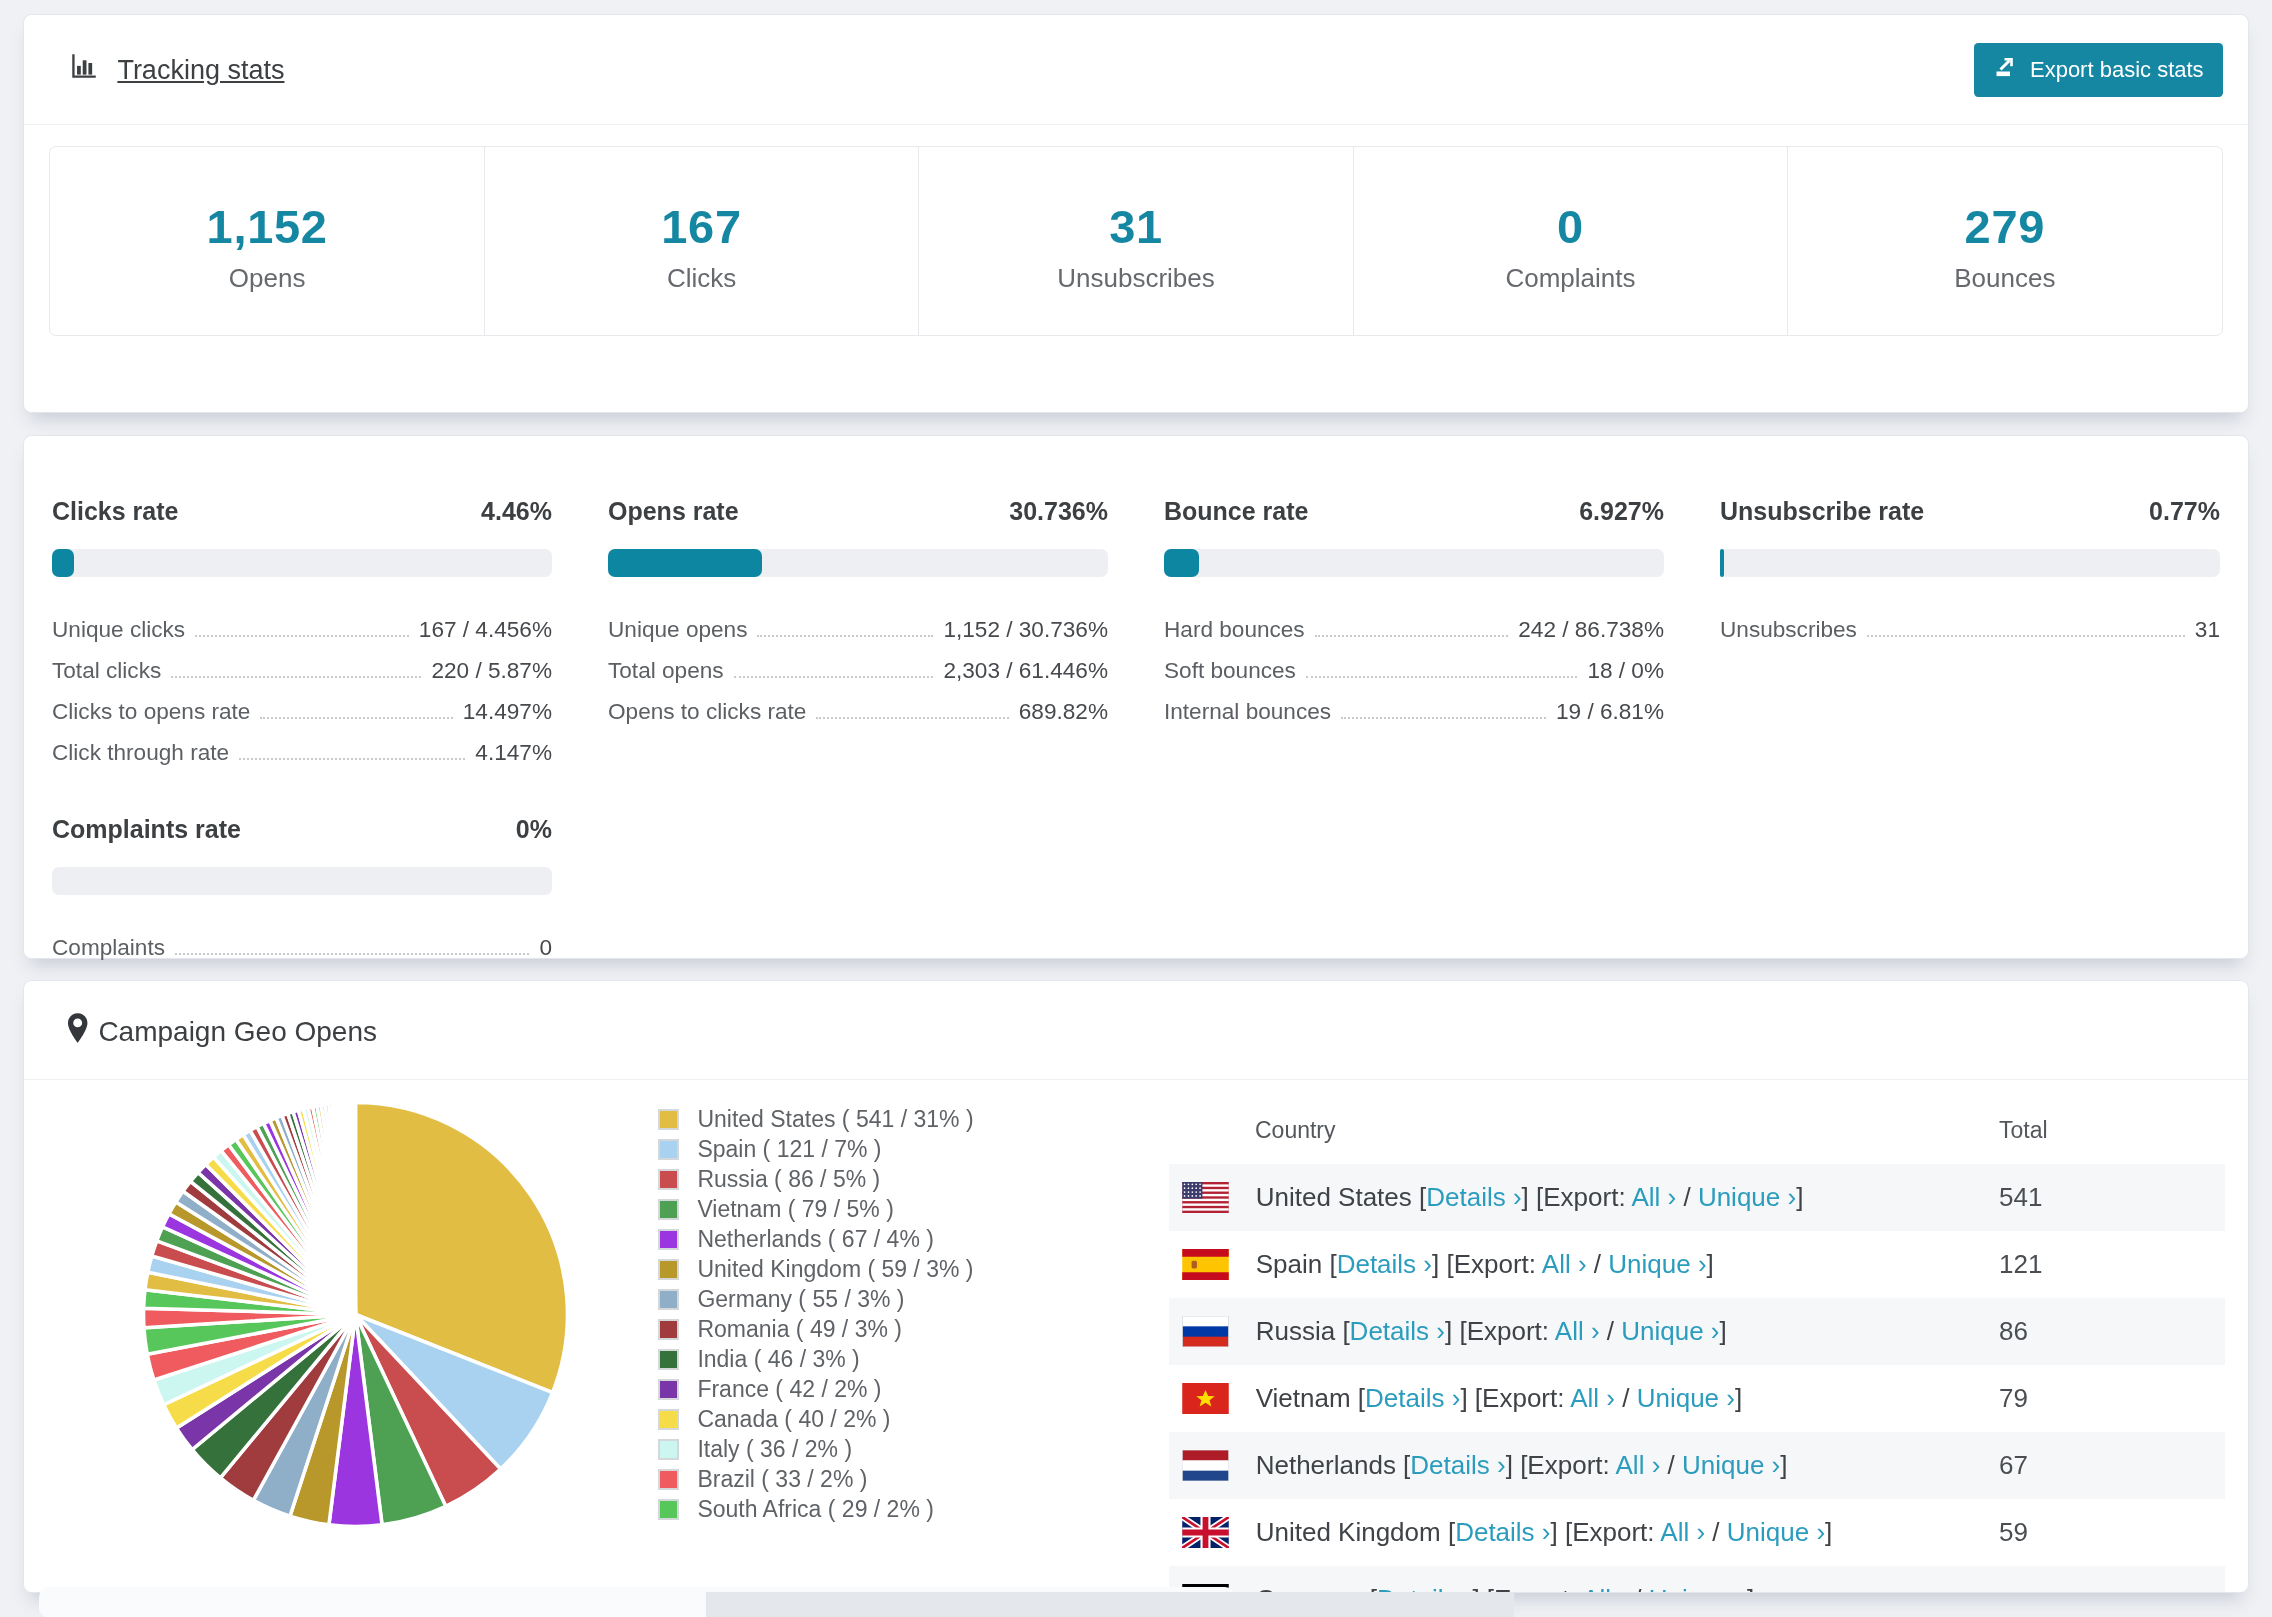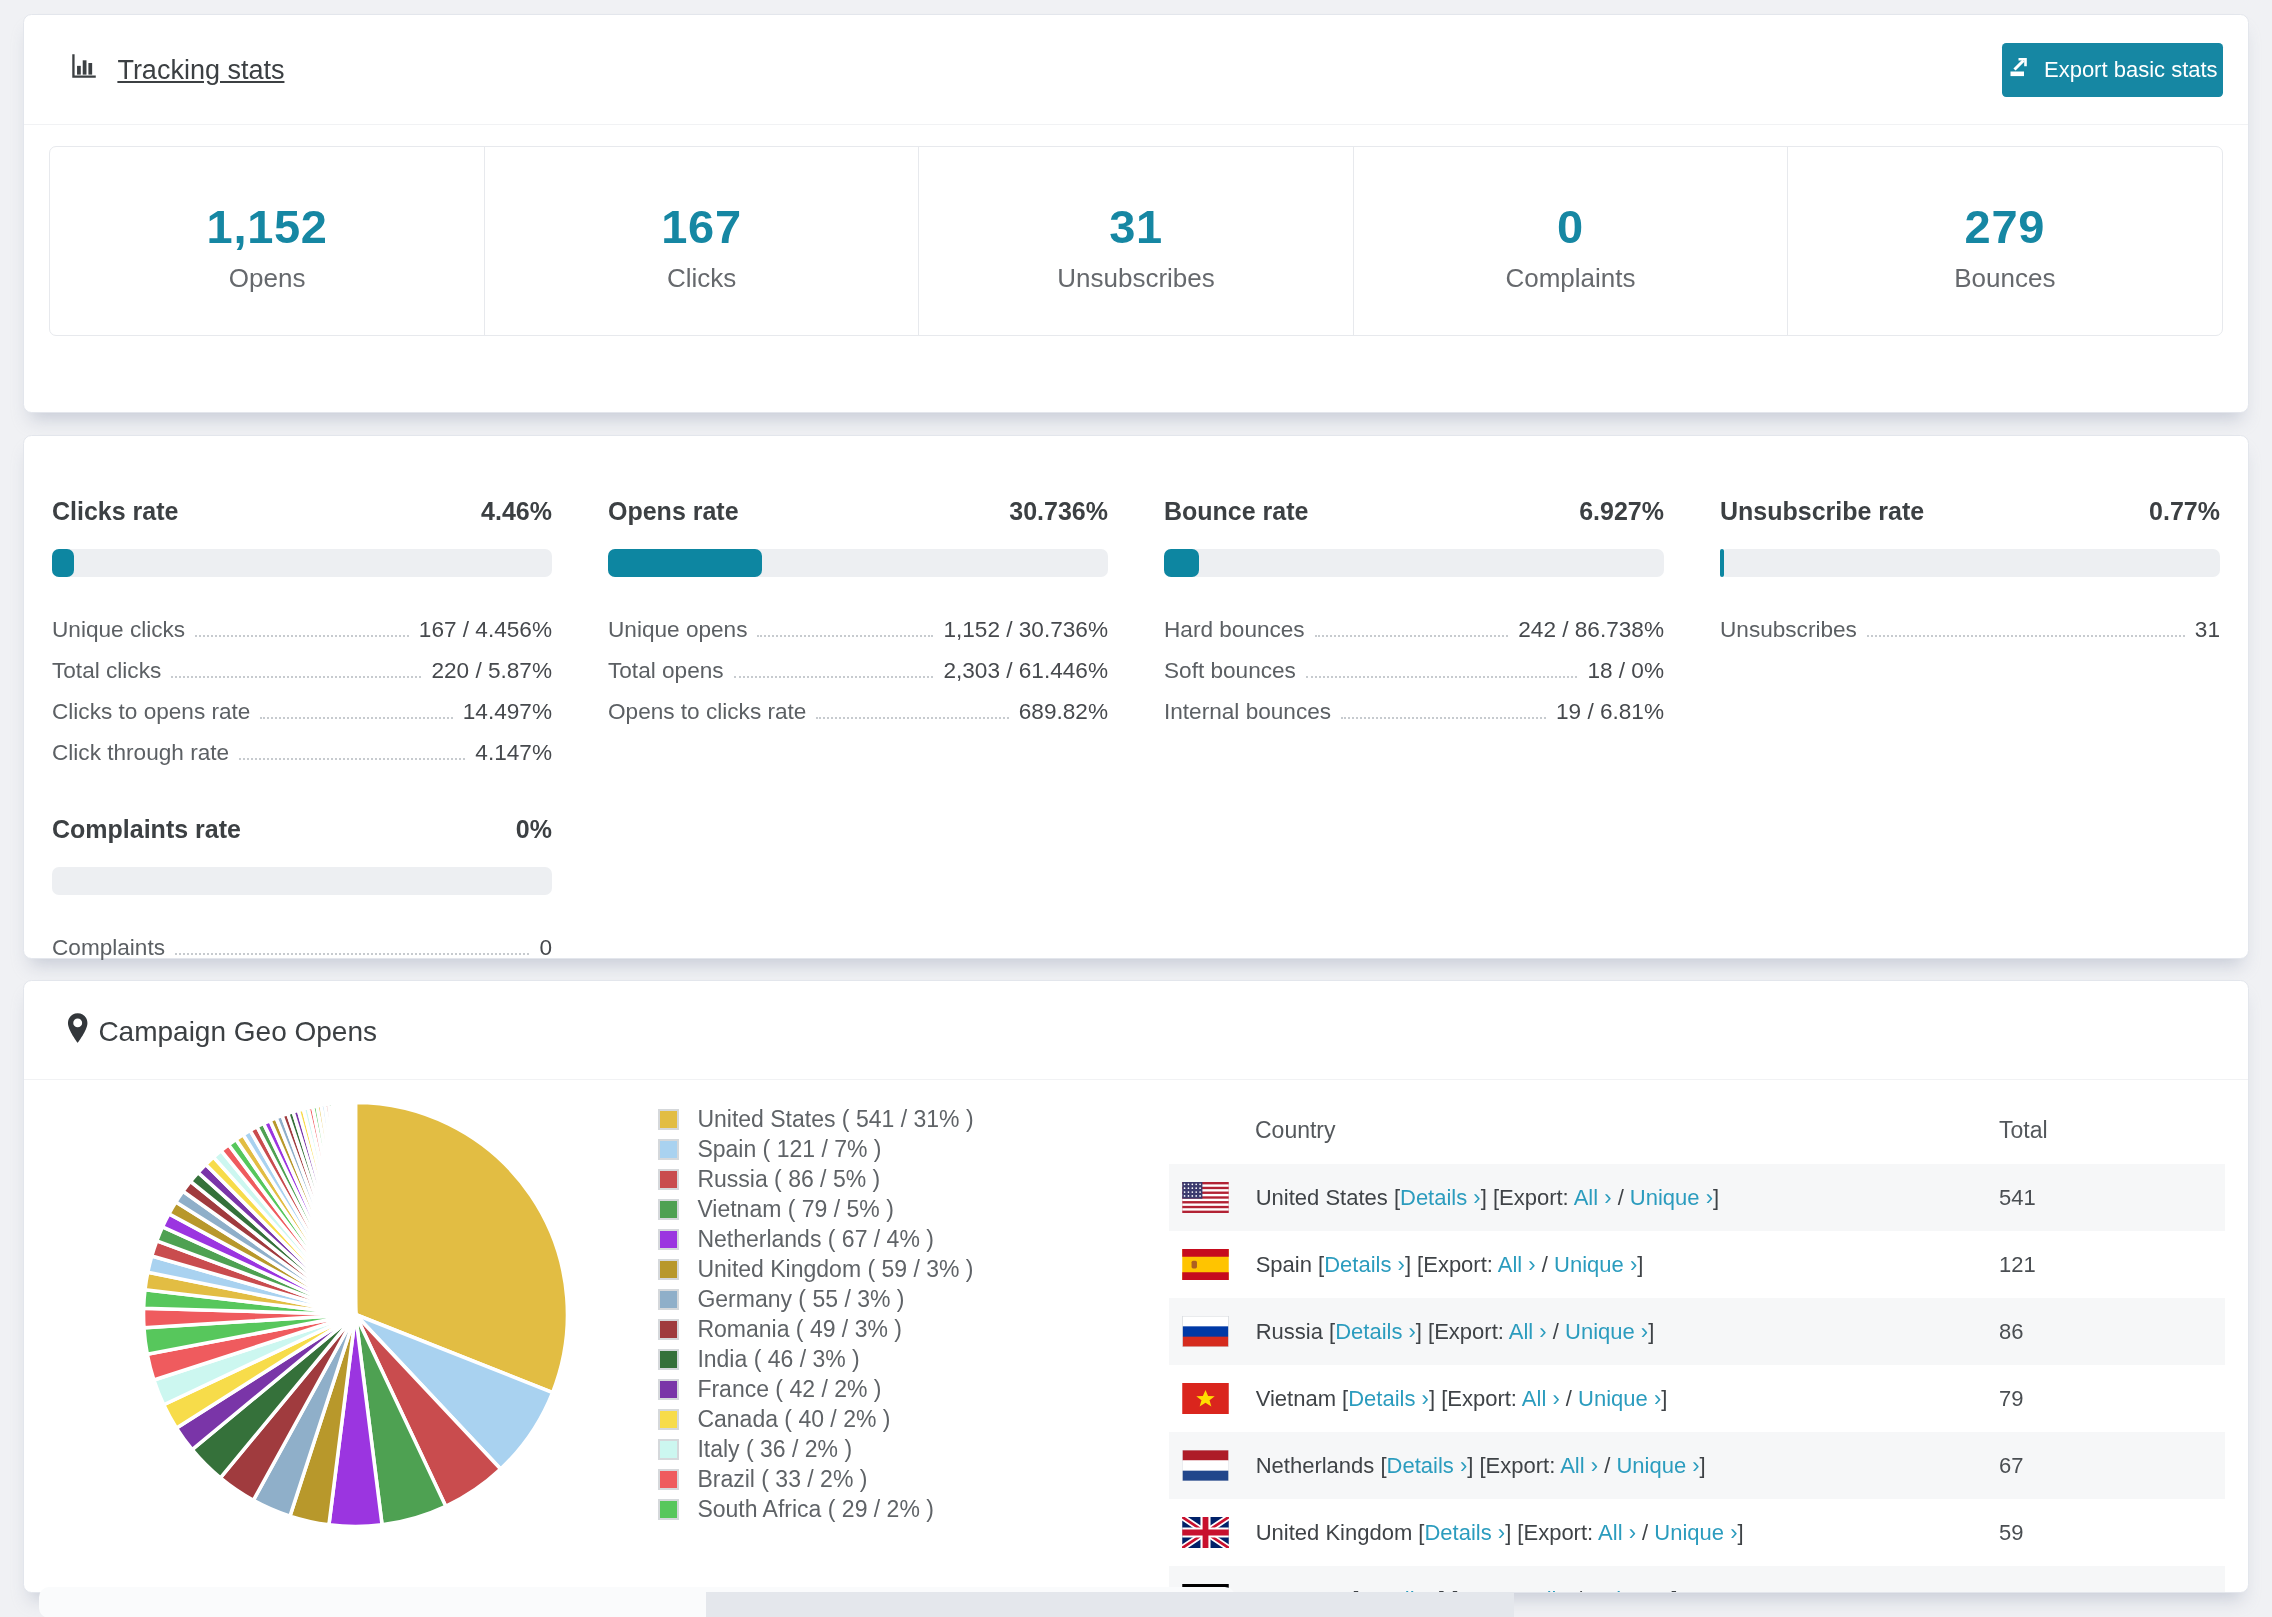--- a/index.html
+++ b/index.html
@@ -25,21 +25,21 @@
   
   .card-header {
     display: flex; align-items: center; justify-content: space-between;
     padding: 28px 25.4px 27px 44px;
     border-bottom: 1.4px solid #f1f2f4;
   }
   .card-title { display: flex; align-items: center; gap: 18.4px; font-size: 27px; color: #3c4043; text-decoration: underline; }
   .btn-export {
     display: flex; align-items: center; gap: 12.7px;
     background: #1687a3; color: #fff; border: none; border-radius: 4.2px;
-    font-family: inherit; font-size: 22px; padding: 12px 5px; cursor: pointer;
+    font-family: inherit; font-size: 22px; padding: 12px 19px; cursor: pointer;
   }
   .stats-box {
     margin: 21px 25.4px 0;
     border: 1.4px solid #e7e9ed; border-radius: 7px;
     display: flex;
   }
   .stat-cell { flex: 1; text-align: center; padding: 52px 0 41px; border-right: 1.4px solid #e7e9ed; }
   .stat-cell:last-child { border-right: none; }
   .stat-value { font-size: 47px; font-weight: bold; color: #1687a3; letter-spacing: 0.7px; }
   .stat-label { font-size: 26px; color: #66696d; margin-top: 8.5px; }
@@ -64,21 +64,21 @@
     border-bottom: 1.4px solid #f1f2f4;
   }
   .geo-content { position: relative; height: 519px; }
   #geo-pie    { position: absolute; left: 104px; top: 7px; }
   #geo-legend { position: absolute; left: 634px; top: 24px; }
   .legend-item { display: flex; align-items: center; gap: 18.4px; height: 30px; font-size: 23px; color: #5f6367; }
   .legend-swatch { width: 21px; height: 21px; border: 2.1px solid #d5d8db; flex: none; }
 
   #geo-table { position: absolute; left: 1145px; top: 17px; width: 1056px; }
   .geo-th-row { display: flex; align-items: center; height: 67px; font-size: 23px; color: #54585c; }
-  .geo-row    { display: flex; align-items: center; height: 67px; font-size: 22px; }
+  .geo-row    { display: flex; align-items: center; height: 67px; font-size: 26px; }
   .geo-row.alt { background: #f6f7f8; }
   .cell-country { flex: 1; display: flex; align-items: center; gap: 27px; padding-left: 12.7px; white-space: nowrap; }
   .th-country   { flex: 1; padding-left: 86px; }
   .cell-total, .th-total { width: 226px; flex: none; }
   .cell-total { color: #4a4e52; }
   .country-text { color: #3f4347; }
   .lnk { color: #2b9cbe; cursor: pointer; }
   .flag { width: 47px; height: 31px; flex: none; display: block; }
 
   

